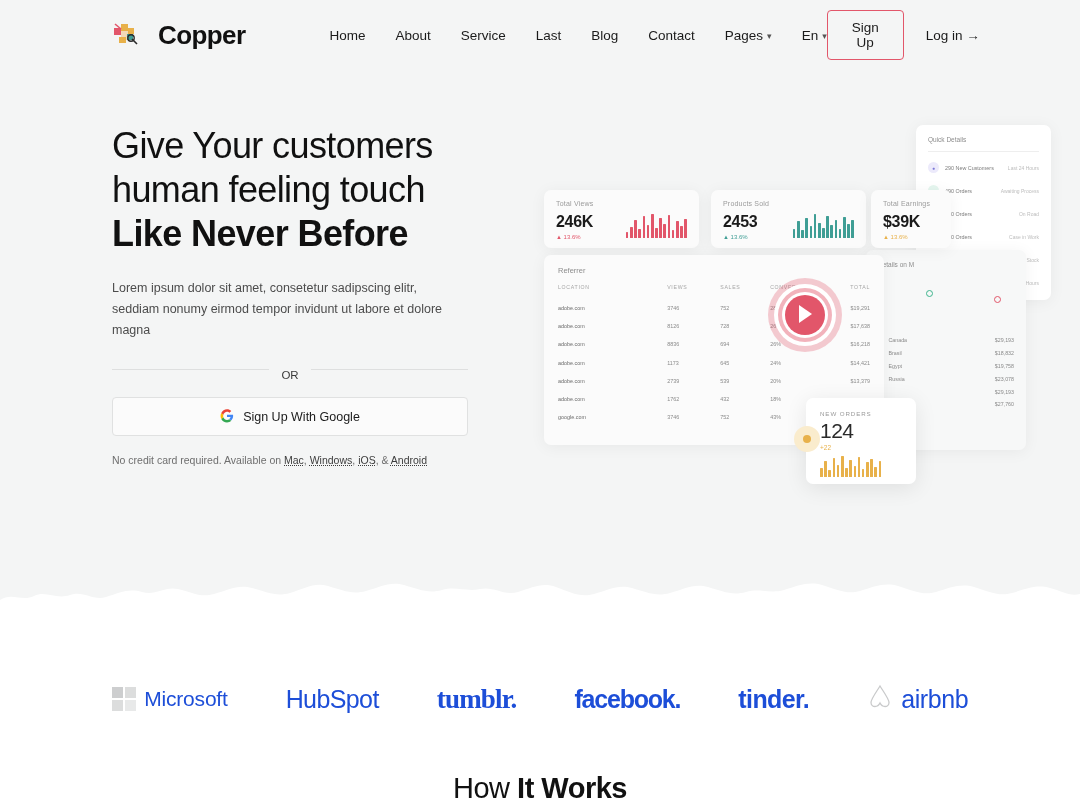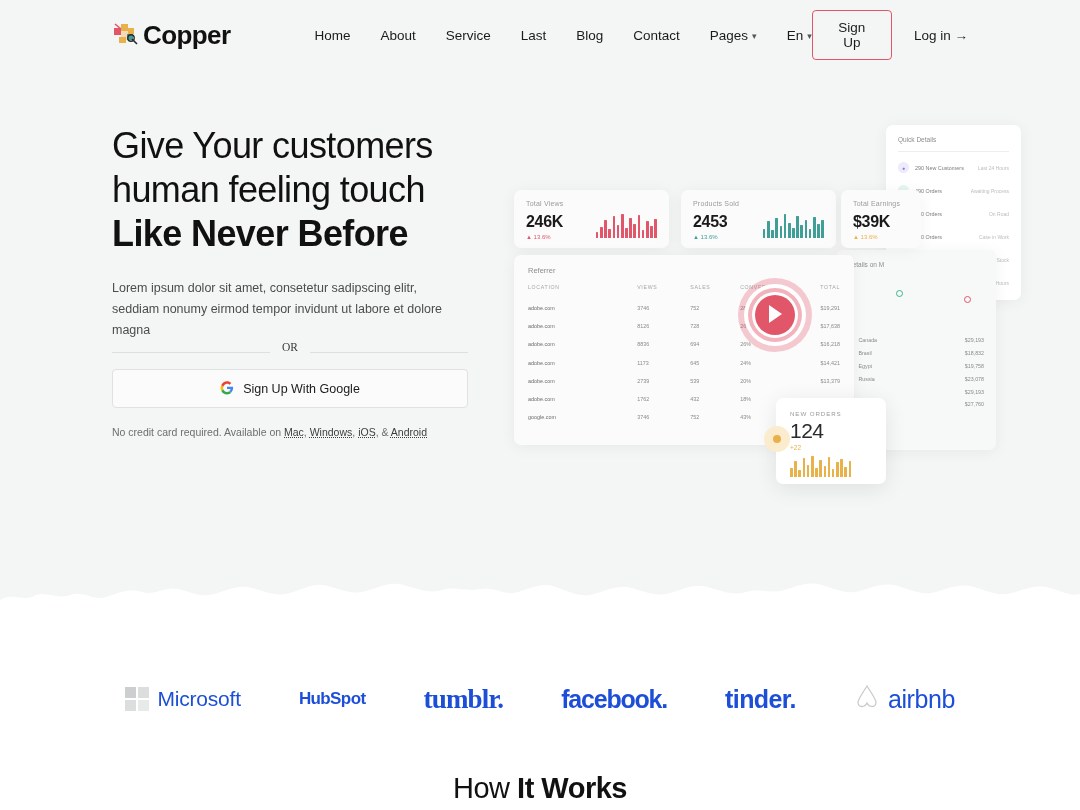--- a/index.html
+++ b/index.html
@@ -17,21 +17,21 @@
     position: absolute; left: 0; top: 0; width: 1080px; height: 614px;
     background: #f4f5f5;
   }
   .torn-edge { position: absolute; left: 0; bottom: -2px; width: 1080px; height: 46px; }
 
   
   .header {
     position: absolute; left: 0; top: 0; width: 1080px; height: 70px;
     display: flex; align-items: center; padding: 0 112px 0 112px;
   }
-  .logo { display: flex; align-items: center; gap: 1px; }
+  .logo { display: flex; align-items: center; gap: 16px; }
   .logo-mark { width: 30px; height: 30px; position: relative; }
   .logo-text { font-size: 26px; font-weight: bold; color: #111; letter-spacing: -0.6px; }
 
   .nav { display: flex; align-items: center; gap: 30px; margin-left: 84px; }
   .nav-item {
     font-size: 13.5px; color: #1b1b1b; cursor: pointer;
     display: flex; align-items: center; gap: 4px; white-space: nowrap;
   }
   .caret { font-size: 9px; color: #555; position: relative; top: 1px; }
 
@@ -60,37 +60,37 @@
   }
   .email-input::placeholder { color: #8b8b8b; }
   .btn-demo {
     margin-left: 18px; width: 140px; height: 39px; background: #e2566a; border: none;
     border-radius: 4px; color: #fff; font-size: 12.5px; cursor: pointer;
     display: flex; align-items: center; justify-content: space-between;
     padding: 0 16px; font-family: inherit;
   }
   .btn-demo .arw { font-size: 14px; }
 
-  .or-row { display: flex; align-items: flex-end; width: 356px; font-family: Liberation Serif, serif; }
+  .or-row { margin-top: 28px; display: flex; align-items: flex-start; width: 356px; }
   .or-line { flex: 1; height: 1px; background: #dedfdf; }
   .or-text { font-size: 11.5px; color: #3a3a3a; padding: 0 12px; }
 
   .btn-google {
     margin-top: 16px; width: 356px; height: 39px; background: #fbfbfb;
     border: 1px solid #e0e1e1; border-radius: 4px; cursor: pointer;
     display: flex; align-items: center; justify-content: center; gap: 9px;
     font-size: 12.5px; color: #1b1b1b; font-family: inherit;
   }
   .g-glyph { font-size: 14px; font-weight: bold; line-height: 1; }
 
   .fineprint { margin-top: 18px; font-size: 10.5px; color: #6e6e6e; }
   .fineprint u { text-decoration: underline; text-decoration-style: dotted; color: #3c3c3c; }
 
   
-  .mock { position: absolute; left: 506px; top: 120px; width: 520px; height: 380px; }
+  .mock { position: absolute; left: 536px; top: 120px; width: 520px; height: 380px; }
   .card { position: absolute; background: #fbfbfb; border-radius: 7px; box-shadow: 0 2px 16px rgba(0,0,0,0.055); }
   .stat-label { font-size: 7px; color: #9b9b9b; letter-spacing: 0.2px; }
   .stat-value { font-size: 16px; font-weight: bold; color: #1a1a1a; margin-top: 6px; letter-spacing: -0.3px; }
   .stat-delta { font-size: 6px; margin-top: 3px; }
   .spark { display: flex; align-items: flex-end; gap: 1.6px; height: 26px; }
   .spark i { display: block; width: 2.6px; border-radius: 0.5px; }
 
   .tbl-title { font-size: 7.5px; color: #8d8d8d; }
   .tbl { width: 100%; border-collapse: collapse; margin-top: 9px; }
   .tbl th { font-size: 5.2px; color: #a6a6a6; letter-spacing: 0.7px; text-align: left; font-weight: normal; padding-bottom: 9px; }
@@ -120,21 +120,21 @@
   .ring { position: absolute; border-radius: 50%; }
 
   
   .brands {
     position: absolute; left: 0; top: 660px; width: 1080px; height: 78px;
     display: flex; align-items: center; justify-content: center; gap: 58px;
     padding: 0 110px;
   }
   .brand { color: #1d4ed8; display: flex; align-items: center; gap: 8px; white-space: nowrap; }
   .brand-ms { font-size: 21px; font-weight: 300; letter-spacing: -0.2px; }
-  .brand-hub { font-size: 17px; font-weight: 700; letter-spacing: -0.6px; }
+  .brand-hub { font-size: 25px; font-weight: 400; letter-spacing: -0.6px; }
   .brand-tum { font-family: "Liberation Serif", serif; font-size: 27px; font-weight: bold; letter-spacing: -0.8px; }
   .brand-fb { font-size: 25px; font-weight: bold; letter-spacing: -1.2px; justify-content: center; }
   .brand-tin { font-size: 25px; font-weight: 600; letter-spacing: -0.6px; }
   .brand-air { font-size: 25px; font-weight: 400; letter-spacing: -0.4px; }
   .ms-squares { display: grid; grid-template-columns: 11px 11px; grid-template-rows: 11px 11px; gap: 2.5px; }
   .ms-squares i { display: block; }
 
   
   .hiw {
     position: absolute; left: 0; top: 772px; width: 1080px; text-align: center;

